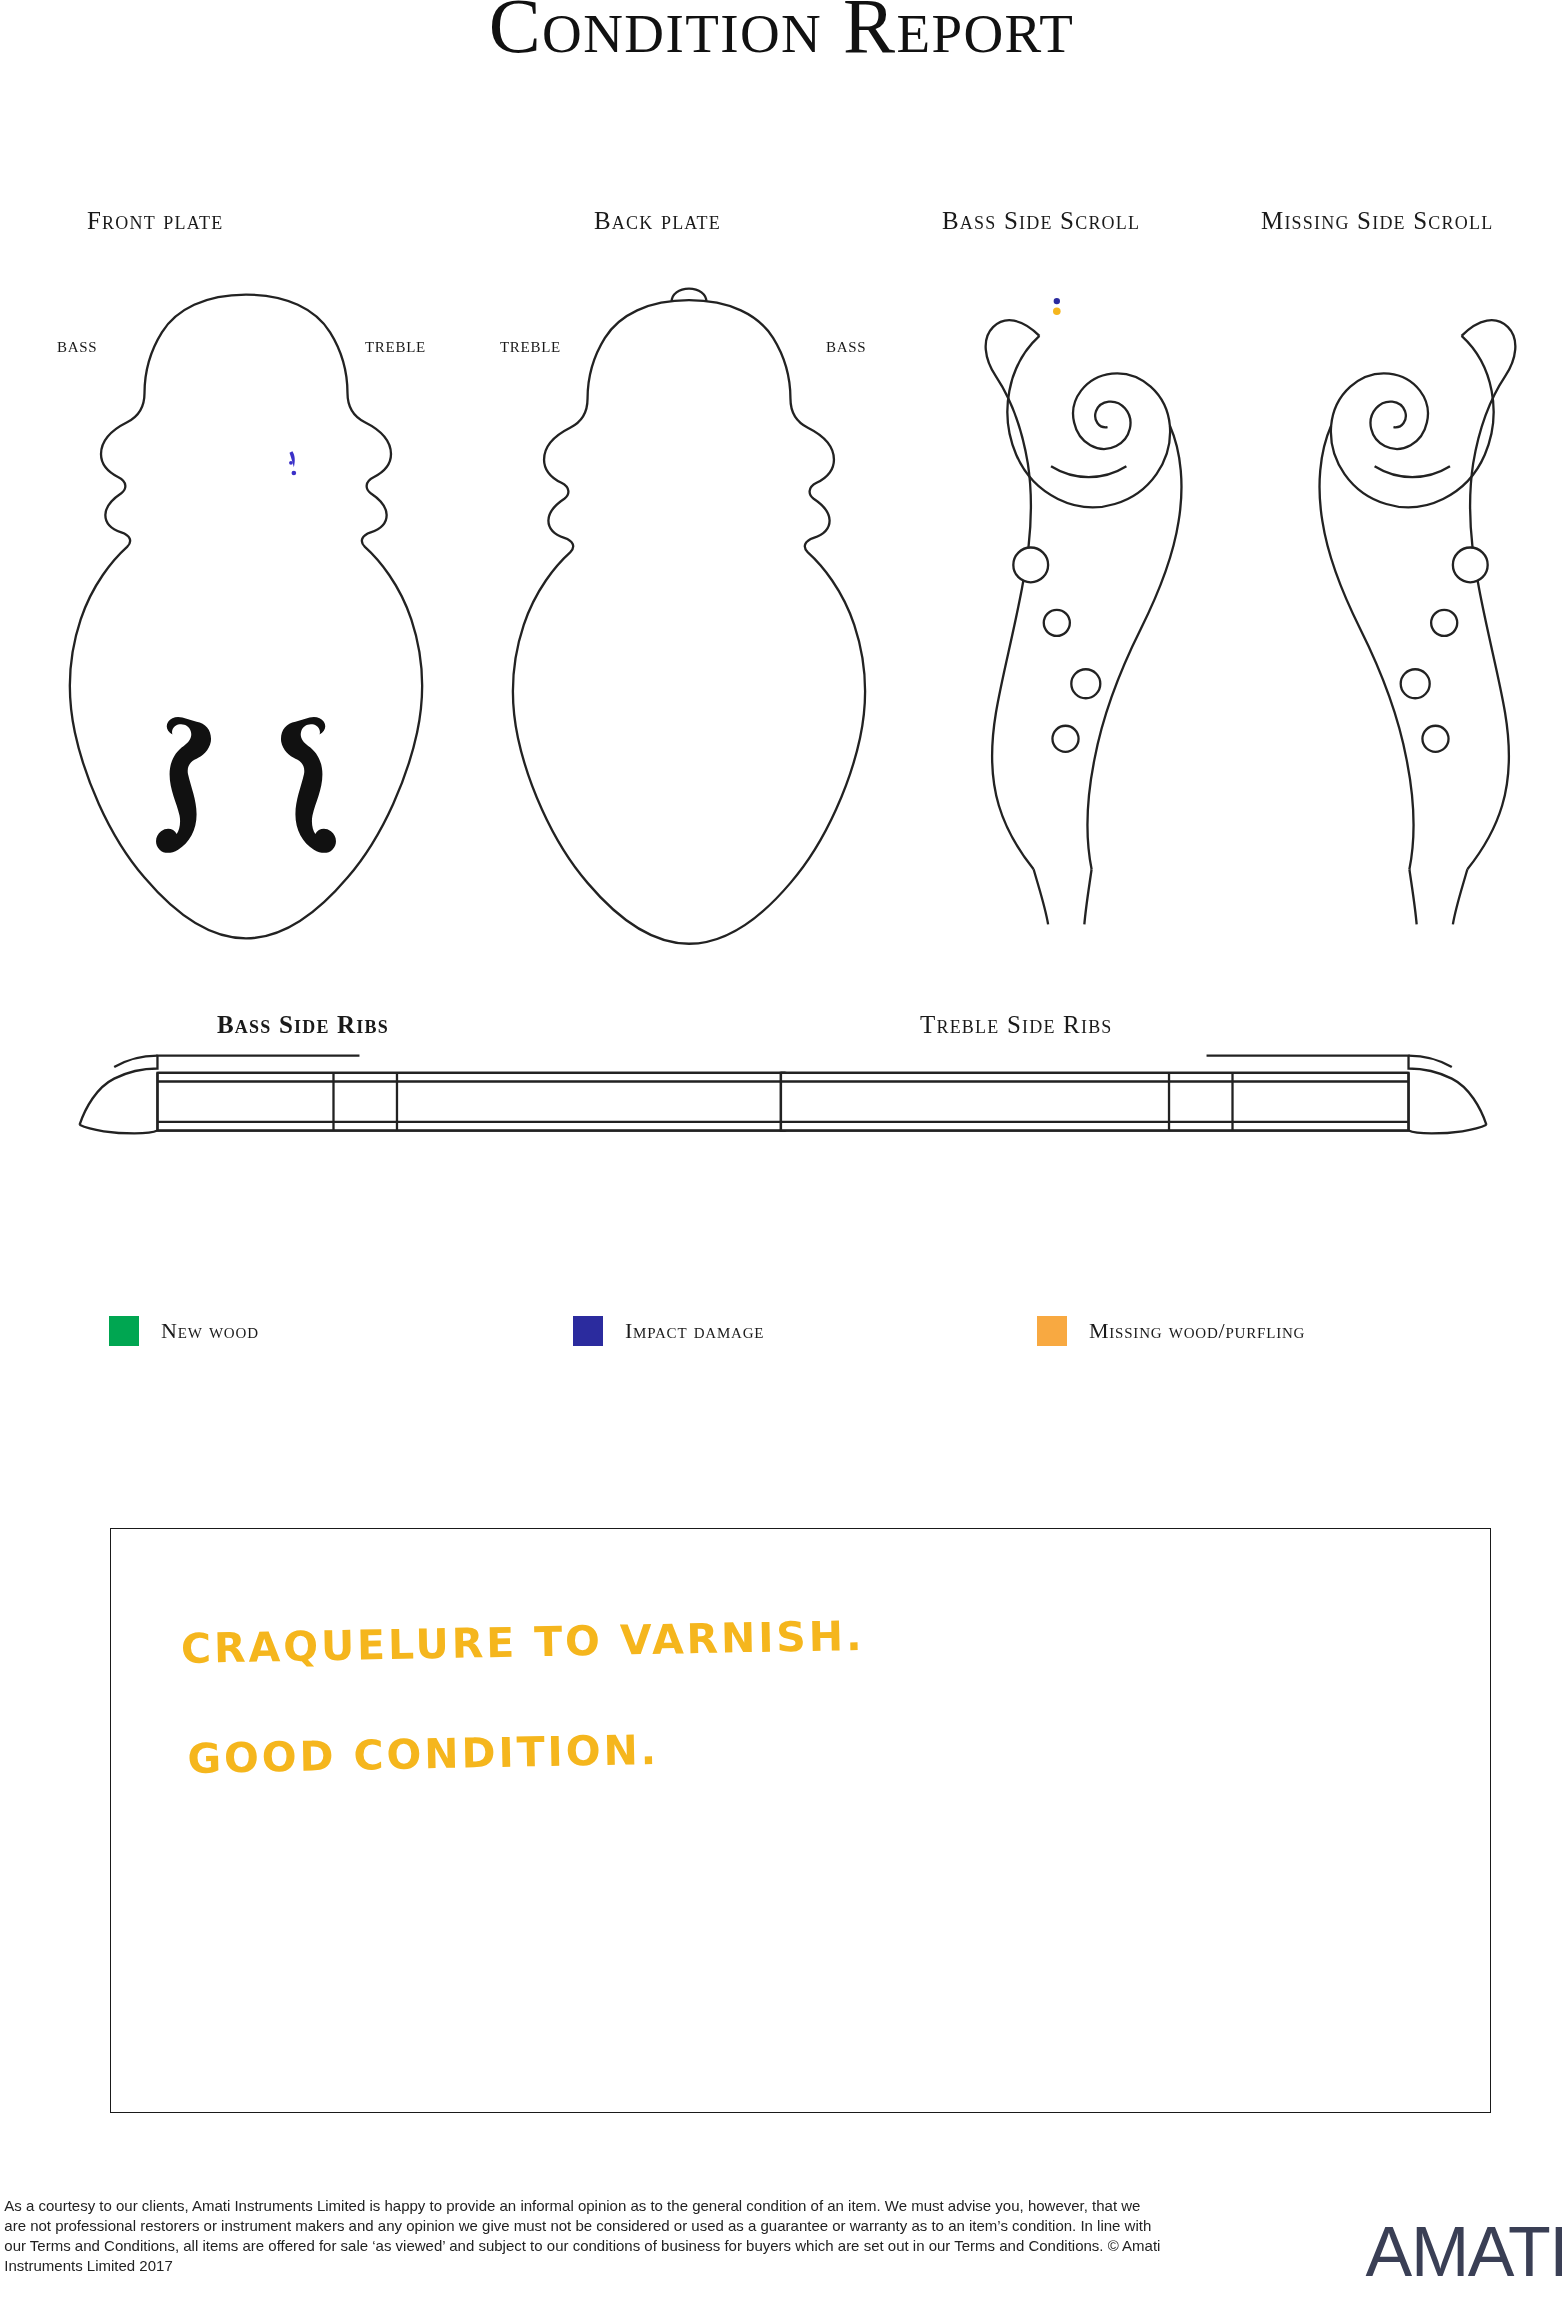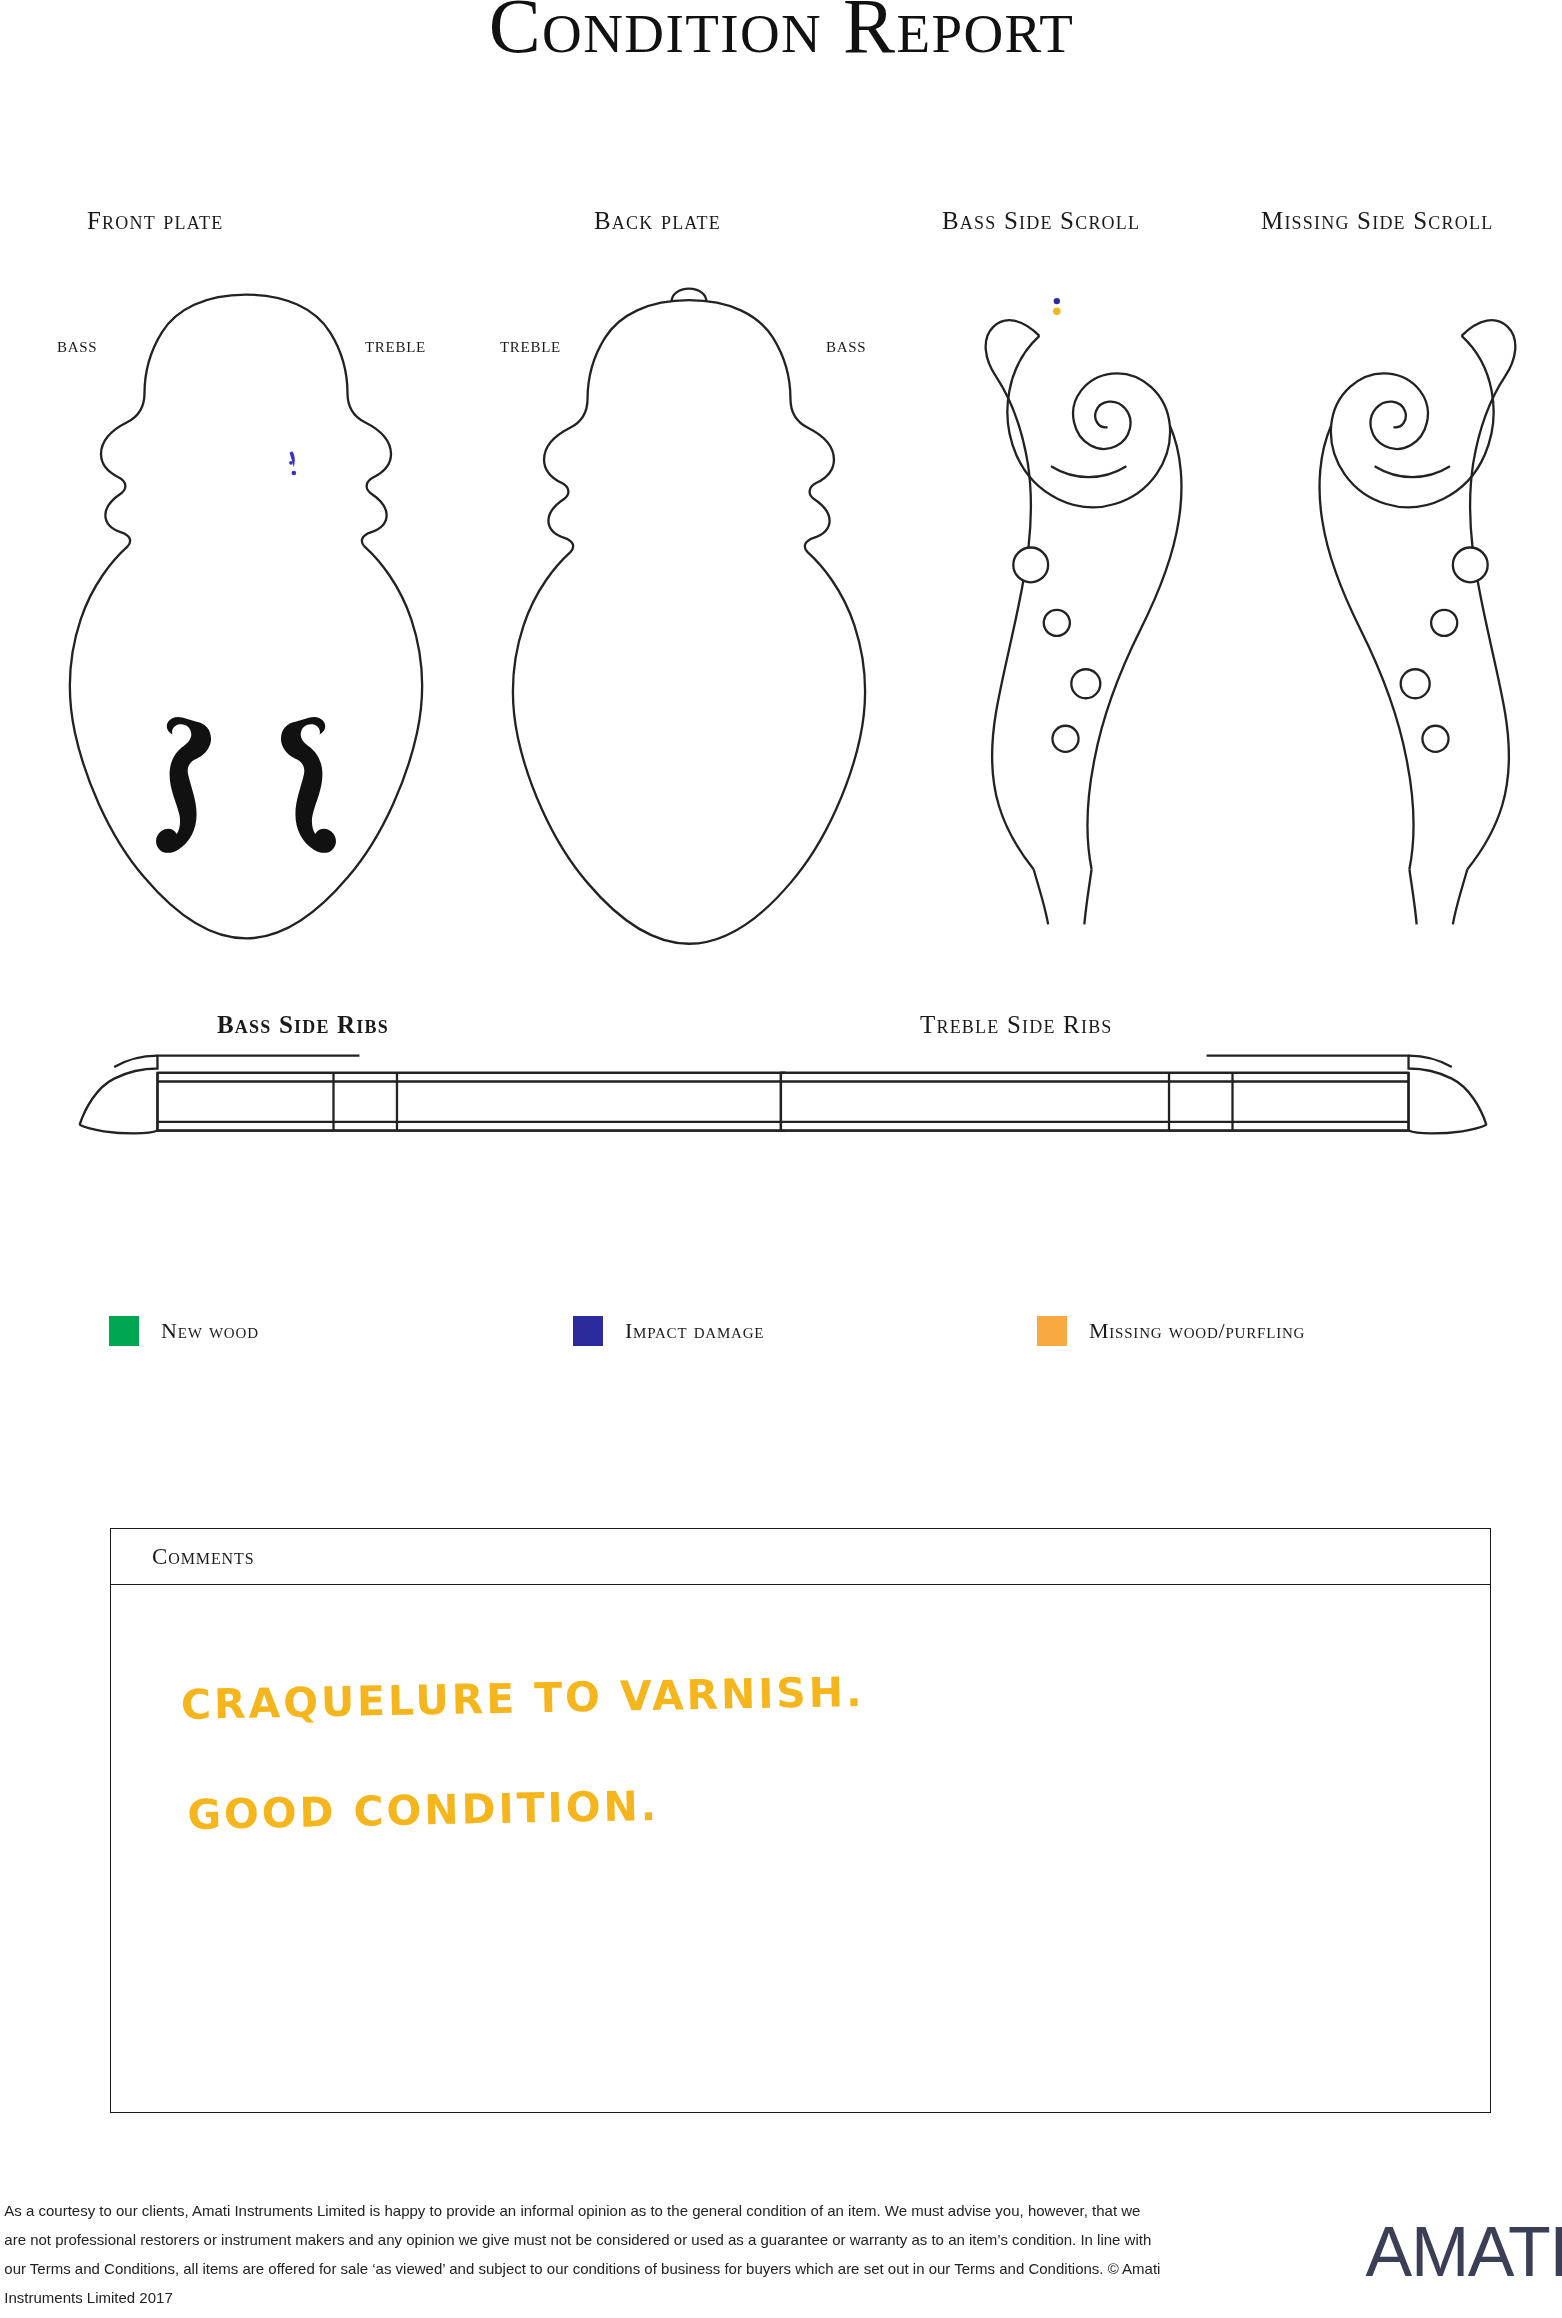--- a/index.html
+++ b/index.html
@@ -126,21 +126,21 @@
   .hw2 { margin-left: 4.3px; }
 
   
   .footer {
     position: absolute;
     left: 4.3px;
     top: 2196px;
     width: 1160px;
     font-family: "Liberation Sans", sans-serif;
     font-size: 15px;
-    line-height: 29px;
+    line-height: 20px;
     color: #222;
   }
   .brand {
     position: absolute;
     right: -4.3px;
     top: 2212px;
     font-family: "Liberation Sans", sans-serif;
     font-size: 70px;
     letter-spacing: -1.4px;
     color: #3a3f55;
@@ -399,21 +399,20 @@
         <span class="legend-label">Impact damage</span>
       </div>
       <div class="legend-item">
         <span class="swatch" style="background:#f8a941"></span>
         <span class="legend-label">Missing wood/purfling</span>
       </div>
     </div>
   </div>
 
   <div class="comments-box">
-    <div class="comments-head">Comments</div>
     <div class="comments-body">
       <div class="handwriting">
         <span>Craquelure to varnish.</span>
         <span class="hw2">Good condition.</span>
       </div>
     </div>
   </div>
 
   <div class="footer">As a courtesy to our clients, Amati Instruments Limited is happy to provide an informal opinion as to the general condition of an item. We must advise you, however, that we are not professional restorers or instrument makers and any opinion we give must not be considered or used as a guarantee or warranty as to an item’s condition. In line with our Terms and Conditions, all items are offered for sale ‘as viewed’ and subject to our conditions of business for buyers which are set out in our Terms and Conditions. © Amati Instruments Limited 2017</div>
   <div class="brand">AMATI</div>

